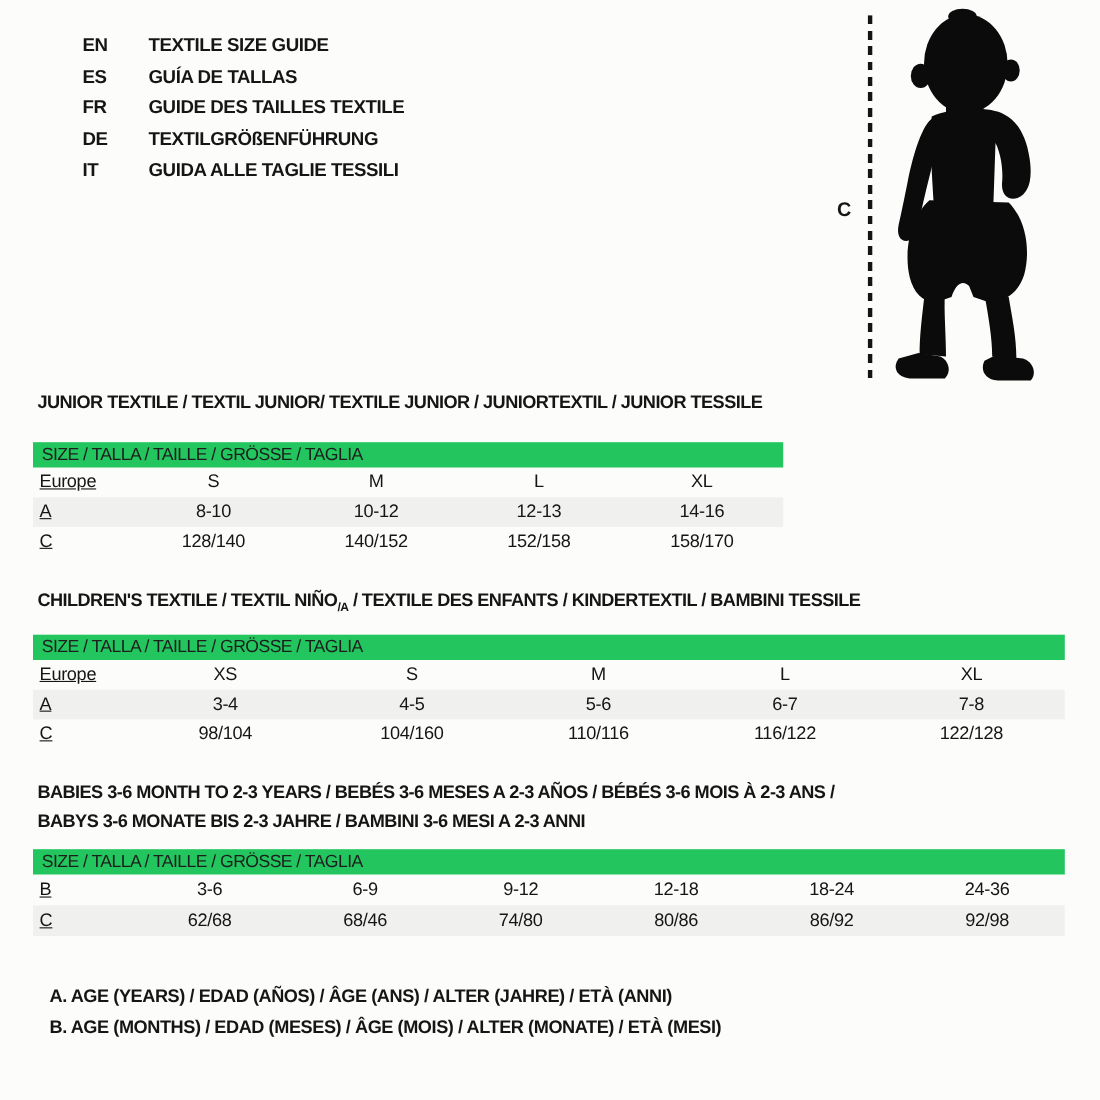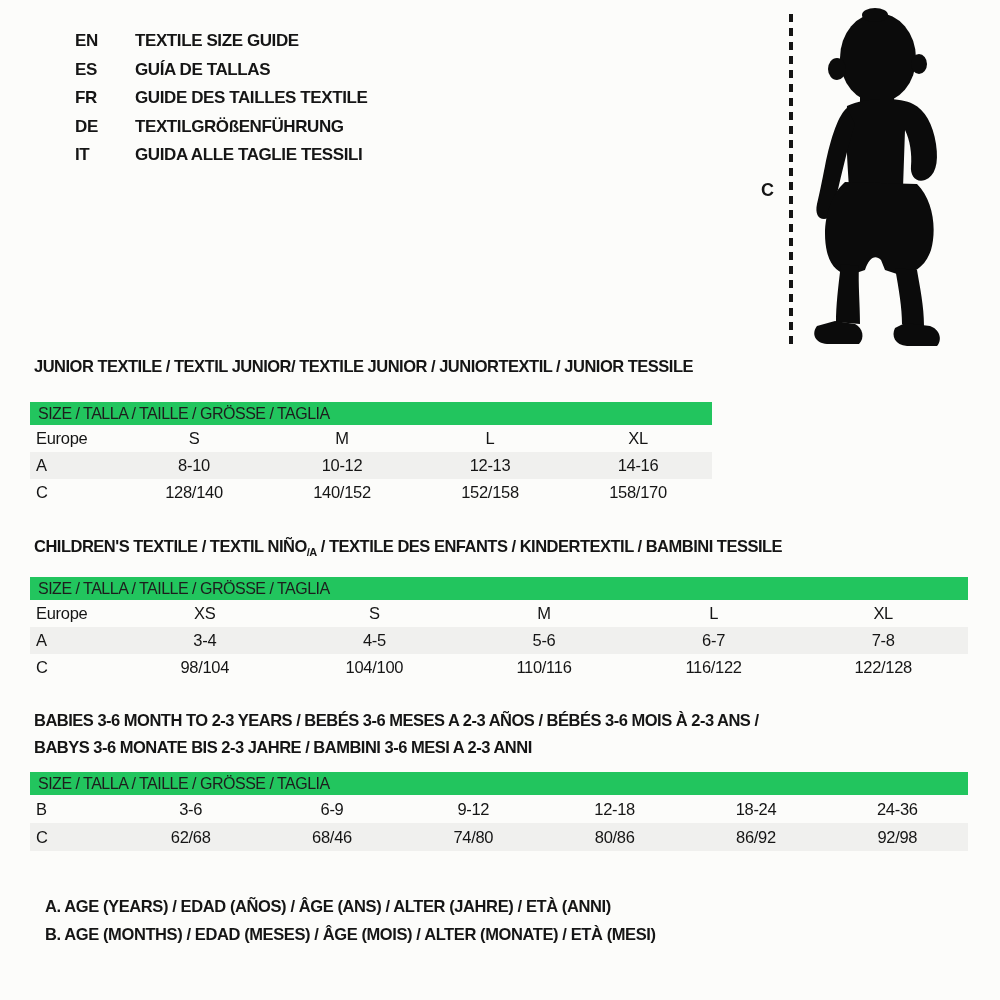--- a/index.html
+++ b/index.html
@@ -36,21 +36,21 @@
   .size-table { position:absolute; left:30px; }
   #junior-table   { top:402px; width:682px; }
   #children-table { top:577px; width:938px; }
   #babies-table   { top:772px; width:938px; }
   .size-bar { height:23px; background:#22c55e; display:flex; align-items:center;
     padding-left:8px; font-size:16px; letter-spacing:-0.5px; color:#1d1d1d; }
   .trow { display:flex; align-items:center; height:27px;
     font-size:16.5px; letter-spacing:-0.3px; }
   #babies-table .trow { height:28px; }
   .trow.shaded { background:#f0f0ee; }
-  .rlabel { width:90px; padding-left:6px; }
+  .rlabel { width:90px; padding-left:6px;text-decoration:underline; }
   .cell { flex:1; text-align:center; }
 
   
   .legend { position:absolute; left:33px; top:892px; font-weight:700;
     font-size:16.5px; letter-spacing:-0.4px; line-height:28px; white-space:nowrap;margin-left:12px; }
 </style>
 </head>
 <body>
 
 <div class="lang-list">
@@ -137,21 +137,21 @@
     <span class="rlabel">A</span>
     <span class="cell">3-4</span>
     <span class="cell">4-5</span>
     <span class="cell">5-6</span>
     <span class="cell">6-7</span>
     <span class="cell">7-8</span>
   </div>
   <div class="trow">
     <span class="rlabel">C</span>
     <span class="cell">98/104</span>
-    <span class="cell">104/100</span>
+    <span class="cell">104/160</span>
     <span class="cell">110/116</span>
     <span class="cell">116/122</span>
     <span class="cell">122/128</span>
   </div>
 </div>
 
 <div class="section-title" id="babies-title">
   <div>BABIES 3-6 MONTH TO 2-3 YEARS / BEBÉS 3-6 MESES A 2-3 AÑOS / BÉBÉS 3-6 MOIS À 2-3 ANS /</div>
   <div>BABYS 3-6 MONATE BIS 2-3 JAHRE / BAMBINI 3-6 MESI A 2-3 ANNI</div>
 </div>

